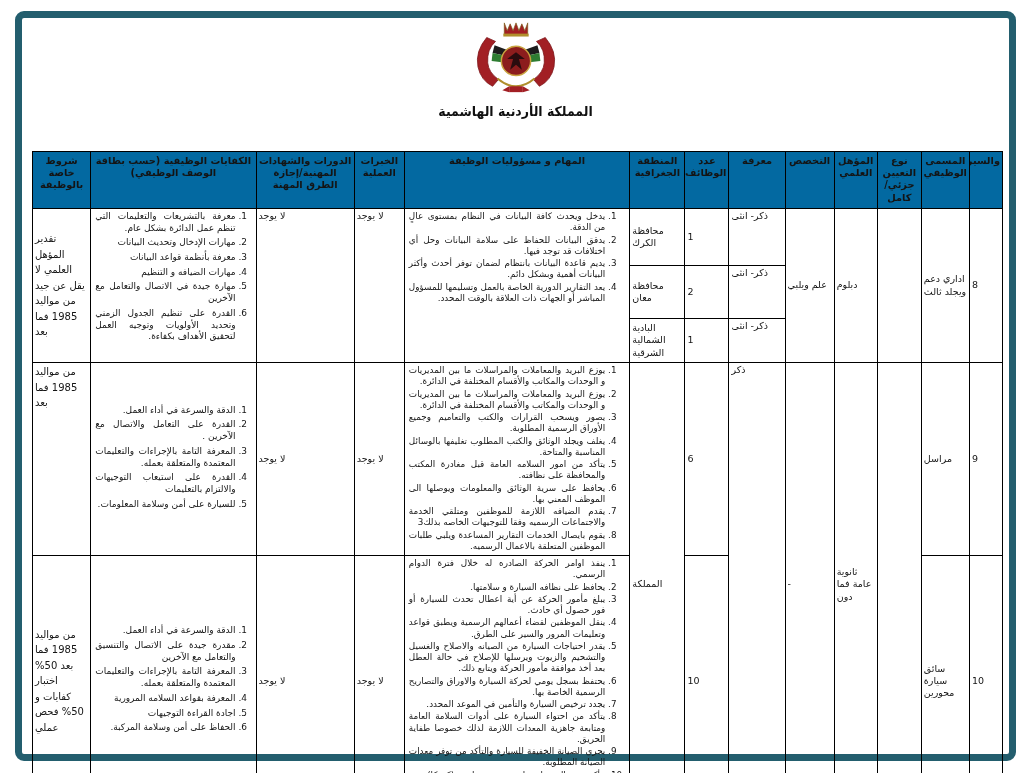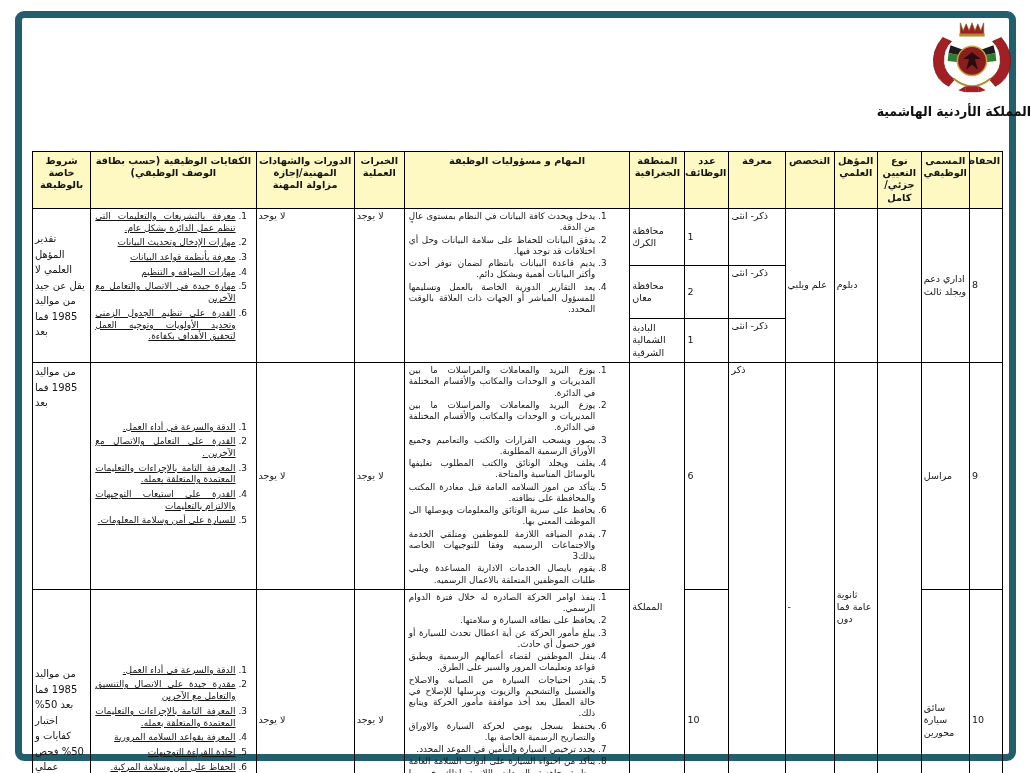--- a/index.html
+++ b/index.html
@@ -5,42 +5,42 @@
   html,body{margin:0;padding:0;}
   body{
     width:1031px;height:773px;background:#ffffff;position:relative;overflow:hidden;
     font-family:"DejaVu Sans", sans-serif;color:#141414;
   }
   .frame{
     position:absolute;left:15px;top:11px;width:1001px;height:750px;
     border:7px solid #235E6E;border-radius:9px;box-sizing:border-box;
   }
   .emblem-wrap{
-    position:absolute;top:18px;left:0;width:1031px;text-align:right;
+    position:absolute;top:18px;left:0;width:1031px;text-align:center;
   }
   .kingdom{
     margin-top:2px;font-size:12.5px;font-weight:bold;letter-spacing:-0.5px;
     transform:scaleY(1.08);color:#101010;
   }
   table.jobs{
     position:absolute;left:32px;top:151px;width:971px;
     border-collapse:collapse;table-layout:fixed;direction:rtl;
   }
   .jobs th,.jobs td{
     border:1px solid #000;overflow:hidden;box-sizing:border-box;padding:1px 2px;
   }
   .jobs th{
     font-size:9.8px;font-weight:bold;vertical-align:top;padding-top:3px;line-height:1.25;
-    text-align:center;background:#fef9c3;
+    text-align:center;background:#0369a1;
   }
   .jobs td{font-size:9.5px;text-align:left;vertical-align:middle;line-height:1.3;}
-  td.tasks{vertical-align:top;text-align:right;padding:2px 18px 2px 2px;}
+  td.tasks{vertical-align:top;text-align:right;padding:2px 8px 2px 2px;}
   td.tasks ol{margin:0;padding:0 16px 0 2px;}
   td.tasks li{font-size:8.8px;line-height:1.28;text-align:justify;margin:0 0 1px 0;}
-  td.comp{text-align:right;padding:2px 4px 2px 2px;text-decoration:underline;}
+  td.comp{text-align:right;padding:2px 4px 2px 2px;}
   td.comp ol{margin:0;padding:0 16px 0 2px;}
   td.comp li{font-size:9px;line-height:1.3;text-align:justify;margin:0 0 3px 0;}
   td.v-top{vertical-align:top;}
   .pt4{padding-top:4px;} .pt6{padding-top:6px;} .pt22{padding-top:22px;}
   td.cond{line-height:1.55;font-size:10px;}
   
   .coa{display:inline-block;}
 </style>
 </head>
 <body>
@@ -87,31 +87,31 @@
       <col style="width:55px">
     <col style="width:225px">
       <col style="width:50px">
       <col style="width:98px">
       <col style="width:165px">
     <col style="width:58px">
   </colgroup>
 
   <tbody>
       <tr style="height:57px">
-    <th>الحفاظ</th>
+    <th>والسير</th>
     <th>المسمى الوظيفي</th>
     <th>نوع التعيين جزئي/ كامل</th>
     <th>المؤهل العلمي</th>
     <th>التخصص</th>
     <th>معرفة</th>
     <th>عدد الوظائف</th>
     <th>المنطقة الجغرافية</th>
     <th>المهام و مسؤوليات الوظيفة</th>
     <th>الخبرات العملية</th>
-    <th>الدورات والشهادات المهنية/إجازة مزاولة المهنة</th>
+    <th>الدورات والشهادات المهنية/إجازة الطرق المهنة</th>
     <th>الكفايات الوظيفية (حسب بطاقة الوصف الوظيفي)</th>
     <th>شروط خاصة بالوظيفة</th>
   </tr>
 
   <tr style="height:57px">
     <td rowspan="3">8</td>
     <td rowspan="3">اداري دعم ويجلد ثالث</td>
     <td rowspan="3"></td>
     <td rowspan="3">دبلوم</td>
     <td rowspan="3">علم ويلبي</td>
@@ -164,21 +164,21 @@
     <td rowspan="2">المملكة</td>
     <td class="tasks">
       <ol>
         <li>يوزع البريد والمعاملات والمراسلات ما بين المديريات و الوحدات والمكاتب والأقسام المختلفة في الدائرة.</li>
         <li>يوزع البريد والمعاملات والمراسلات ما بين المديريات و الوحدات والمكاتب والأقسام المختلفة في الدائرة.</li>
         <li>يصور ويسحب القرارات والكتب والتعاميم وجميع الأوراق الرسمية المطلوبة.</li>
         <li>يغلف ويجلد الوثائق والكتب المطلوب تغليفها بالوسائل المناسبة والمتاحة.</li>
         <li>يتأكد من امور السلامه العامة قبل مغادرة المكتب والمحافظة على نظافته.</li>
         <li>يحافظ على سرية الوثائق والمعلومات ويوصلها الى الموظف المعني بها.</li>
         <li>يقدم الضيافه اللازمة للموظفين ومتلقي الخدمة والاجتماعات الرسميه وفقا للتوجيهات الخاصه بذلك3</li>
-        <li>يقوم بايصال الخدمات الادارية المساعدة ويلبي طلبات الموظفين المتعلقة بالاعمال الرسميه.</li>
+        <li>يقوم بايصال الخدمات التقارير المساعدة ويلبي طلبات الموظفين المتعلقة بالاعمال الرسميه.</li>
       </ol>
     </td>
     <td>لا يوجد</td>
     <td>لا يوجد</td>
     <td class="comp">
       <ol>
         <li>الدقة والسرعة في أداء العمل.</li>
         <li>القدرة على التعامل والاتصال مع الآخرين .</li>
         <li>المعرفة التامة بالإجراءات والتعليمات المعتمدة والمتعلقة بعمله.</li>
         <li>القدرة على استيعاب التوجيهات والالتزام بالتعليمات</li>

